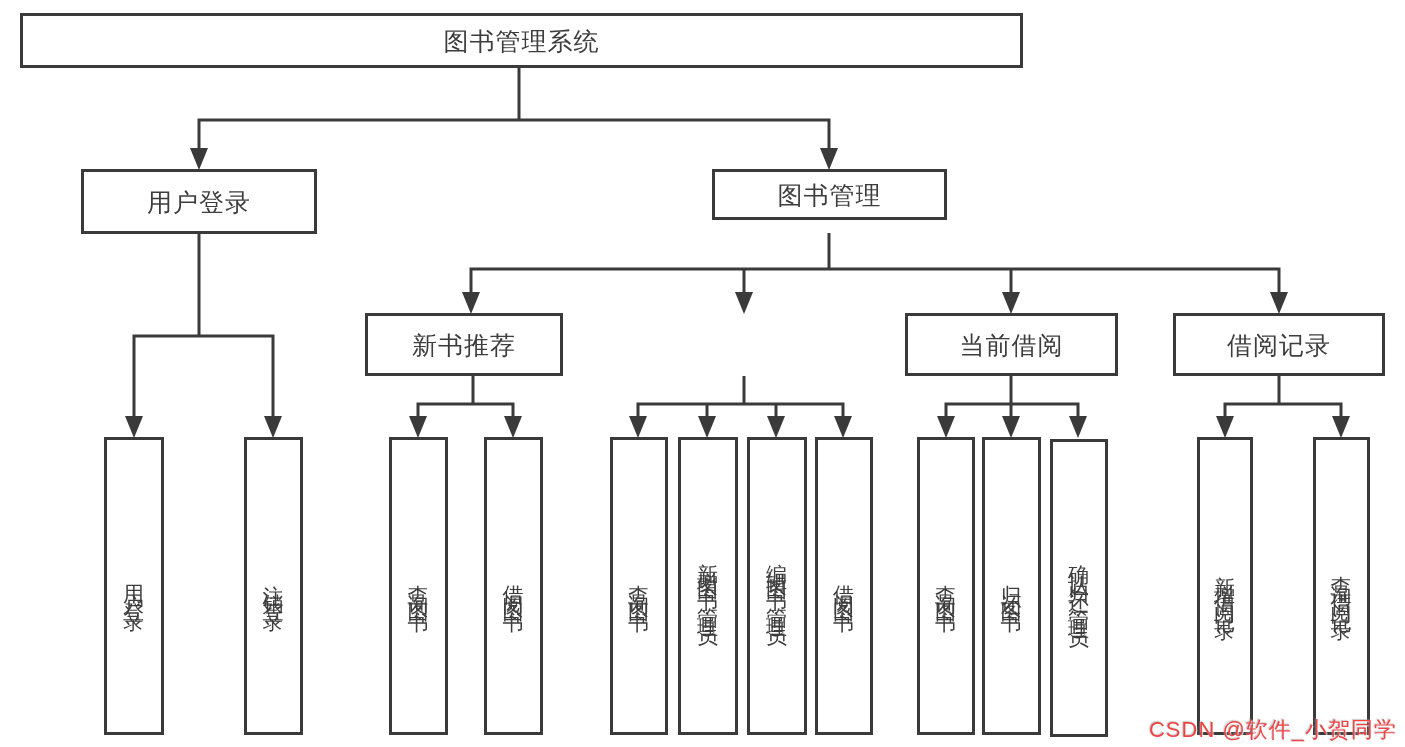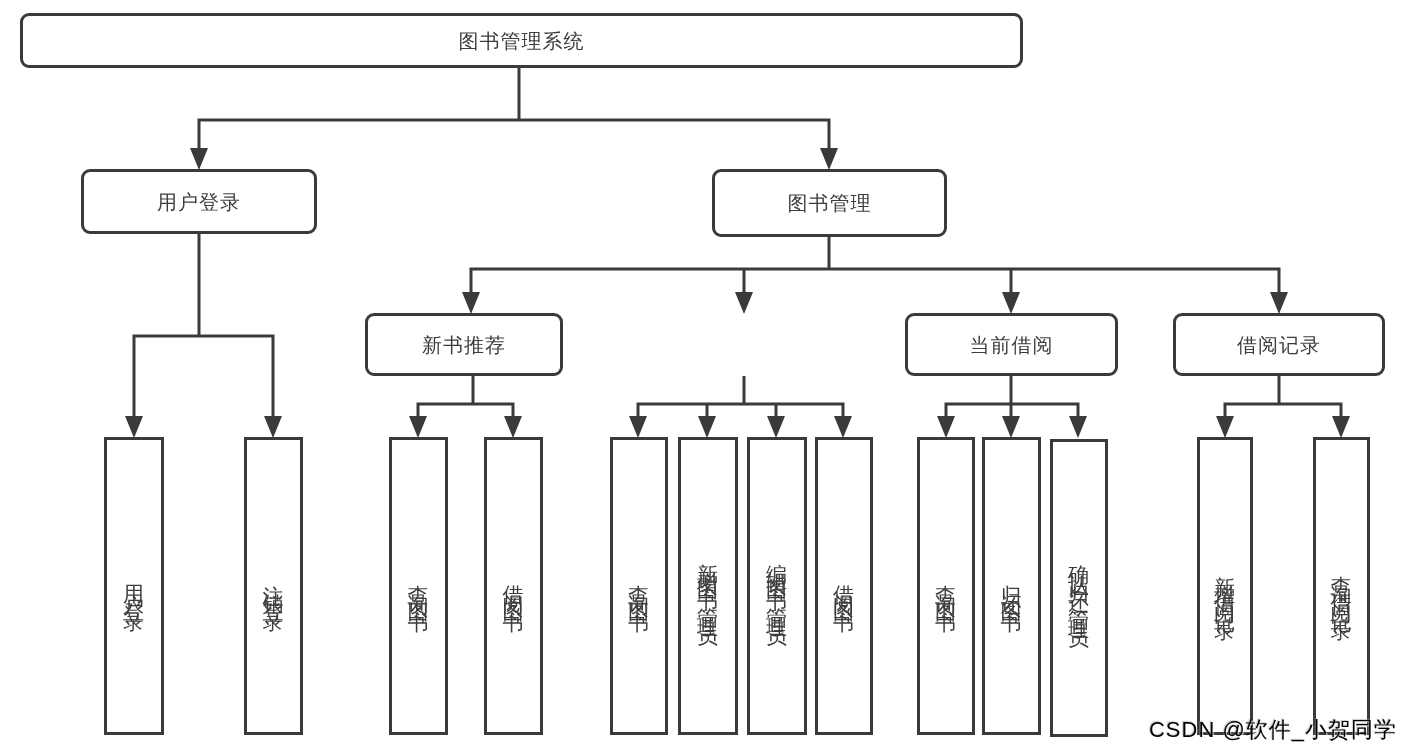--- a/index.html
+++ b/index.html
@@ -7,29 +7,29 @@
     position:relative;width:1405px;height:747px;background:#ffffff;
     font-family:"Liberation Sans",sans-serif;overflow:hidden;
   }
   .connectors{position:absolute;left:0;top:0;width:1405px;height:747px;}
   .box{
     position:absolute;box-sizing:border-box;
     border:3px solid #3a3a3a;background:#ffffff;color:#3d3d3d;
     display:flex;align-items:center;justify-content:center;
     text-align:center;line-height:1.2;
   }
-  .hbox{font-size:20px;letter-spacing:1px;border-radius:9px;}
+  .hbox{font-size:25px;letter-spacing:1px;}
   .vbox{
     writing-mode:vertical-rl;
     font-size:21px;letter-spacing:9px;
   }
   .watermark{
     position:absolute;right:8px;bottom:2px;
     font-size:22px;letter-spacing:1px;
-    color:#000000;
+    color:#ef4444;
     text-shadow:1px 1px 1px rgba(255,255,255,0.85), -1px -1px 1px rgba(150,155,162,0.55);
     white-space:nowrap;
   }
 </style>
 </head>
 <body>
 
 <div class="canvas">
 
   <svg class="connectors" viewBox="0 0 1405 747" xmlns="http://www.w3.org/2000/svg">
@@ -80,21 +80,21 @@
       <polygon points="1002,416 1020,416 1011,438"></polygon>
       <polygon points="1069,416 1087,416 1078,438"></polygon>
       <polygon points="1216,416 1234,416 1225,438"></polygon>
       <polygon points="1332,416 1350,416 1341,438"></polygon>
     </g>
   </svg>
 
   <div class="box hbox" style="left:20px;top:13px;width:1003px;height:55px;">图书管理系统</div>
 
   <div class="box hbox" style="left:81px;top:169px;width:236px;height:65px;">用户登录</div>
-  <div class="box hbox" style="left:712px;top:169px;width:235px;height:68px;">图书管理</div>
+  <div class="box hbox" style="left:712px;top:169px;width:235px;height:51px;">图书管理</div>
 
   <div class="box hbox" style="left:365px;top:313px;width:198px;height:63px;">新书推荐</div>
   <div class="box hbox" style="left:1173px;top:313px;width:212px;height:63px;">借阅记录</div>
   <div class="box hbox" style="left:905px;top:313px;width:213px;height:63px;">当前借阅</div>
 
   <div class="box vbox" style="left:104px;top:437px;width:60px;height:298px;">用户登录</div>
   <div class="box vbox" style="left:244px;top:437px;width:59px;height:298px;">注销登录</div>
 
   <div class="box vbox" style="left:389px;top:437px;width:59px;height:298px;">查询图书</div>
   <div class="box vbox" style="left:484px;top:437px;width:59px;height:298px;">借阅图书</div>

